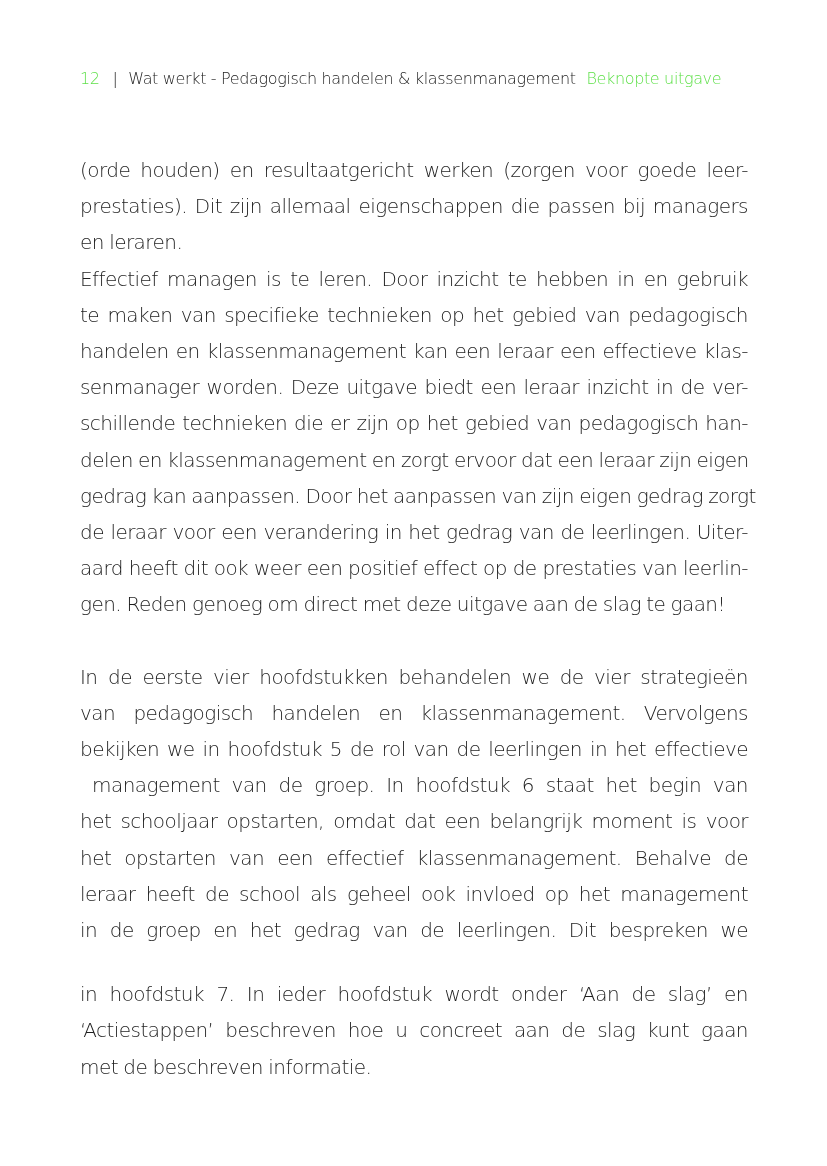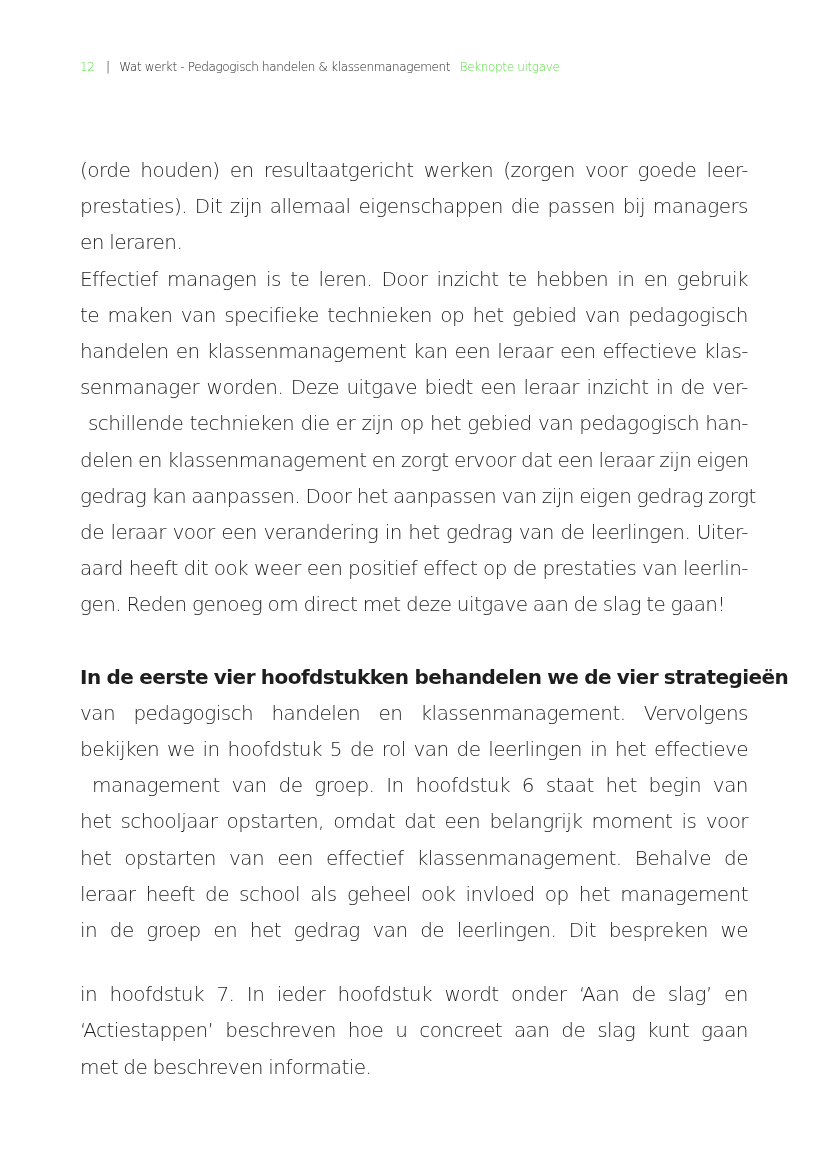--- a/index.html
+++ b/index.html
@@ -11,23 +11,23 @@
       width: 827px;
       height: 1166px;
       position: relative;
       overflow: hidden;
       font-family: "DejaVu Sans", sans-serif;
       color: #1a1a1a;
     }
     .header {
       position: absolute;
       left: 80px;
-      top: 56px;
+      top: 68px;
       width: 680px;
-      font-size: 12px;
+      font-size: 16px;
       line-height: 22px;
       white-space: nowrap;
       letter-spacing: -0.35px;
       font-weight: 300;
     }
     .header .pagenum {
       color: #5fe04a;
     }
     .header .sep {
       color: #222222;
@@ -84,30 +84,30 @@
   <p class="para">
     <span class="line" style="display: block;">(orde houden) en resultaatgericht werken (zorgen voor goede leer-</span>
     <span class="line" style="display: block;">prestaties). Dit zijn allemaal eigenschappen die passen bij managers</span>
     <span class="line last" style="display: block;">en leraren.</span>
   </p>
   <p class="para">
     <span class="line" style="display: block;">Effectief managen is te leren. Door inzicht te hebben in en gebruik</span>
     <span class="line" style="display: block;">te maken van specifieke technieken op het gebied van pedagogisch</span>
     <span class="line" style="display: block;">handelen en klassenmanagement kan een leraar een effectieve klas-</span>
     <span class="line" style="display: block;">senmanager worden. Deze uitgave biedt een leraar inzicht in de ver-</span>
-    <span class="line" style="display: block; margin-left: 8px;">schillende technieken die er zijn op het gebied van pedagogisch han-</span>
+    <span class="line" style="display: block;">schillende technieken die er zijn op het gebied van pedagogisch han-</span>
     <span class="line" style="display: block;">delen en klassenmanagement en zorgt ervoor dat een leraar zijn eigen</span>
     <span class="line" style="display: block;">gedrag kan aanpassen. Door het aanpassen van zijn eigen gedrag zorgt</span>
     <span class="line" style="display: block;">de leraar voor een verandering in het gedrag van de leerlingen. Uiter-</span>
     <span class="line" style="display: block;">aard heeft dit ook weer een positief effect op de prestaties van leerlin-</span>
     <span class="line last" style="display: block;">gen. Reden genoeg om direct met deze uitgave aan de slag te gaan!</span>
   </p>
   <div class="gap"></div>
   <p class="para">
-    <span class="line" style="display: block; font-weight: bold;">In de eerste vier hoofdstukken behandelen we de vier strategieën</span>
+    <span class="line" style="display: block;">In de eerste vier hoofdstukken behandelen we de vier strategieën</span>
     <span class="line" style="display: block;">van pedagogisch handelen en klassenmanagement. Vervolgens</span>
     <span class="line" style="display: block;">bekijken we in hoofdstuk 5 de rol van de leerlingen in het effectieve</span>
     <span class="line" style="display: block; margin-left: 12px;">management van de groep. In hoofdstuk 6 staat het begin van</span>
     <span class="line" style="display: block;">het schooljaar opstarten, omdat dat een belangrijk moment is voor</span>
     <span class="line" style="display: block;">het opstarten van een effectief klassenmanagement. Behalve de</span>
     <span class="line" style="display: block;">leraar heeft de school als geheel ook invloed op het management</span>
     <span class="line" style="display: block;">in de groep en het gedrag van de leerlingen. Dit bespreken we</span>
     <span class="line" style="display: block; margin-top: 28px;">in hoofdstuk 7. In ieder hoofdstuk wordt onder ‘Aan de slag’ en</span>
     <span class="line" style="display: block;">‘Actiestappen’ beschreven hoe u concreet aan de slag kunt gaan</span>
     <span class="line last" style="display: block;">met de beschreven informatie.</span>

